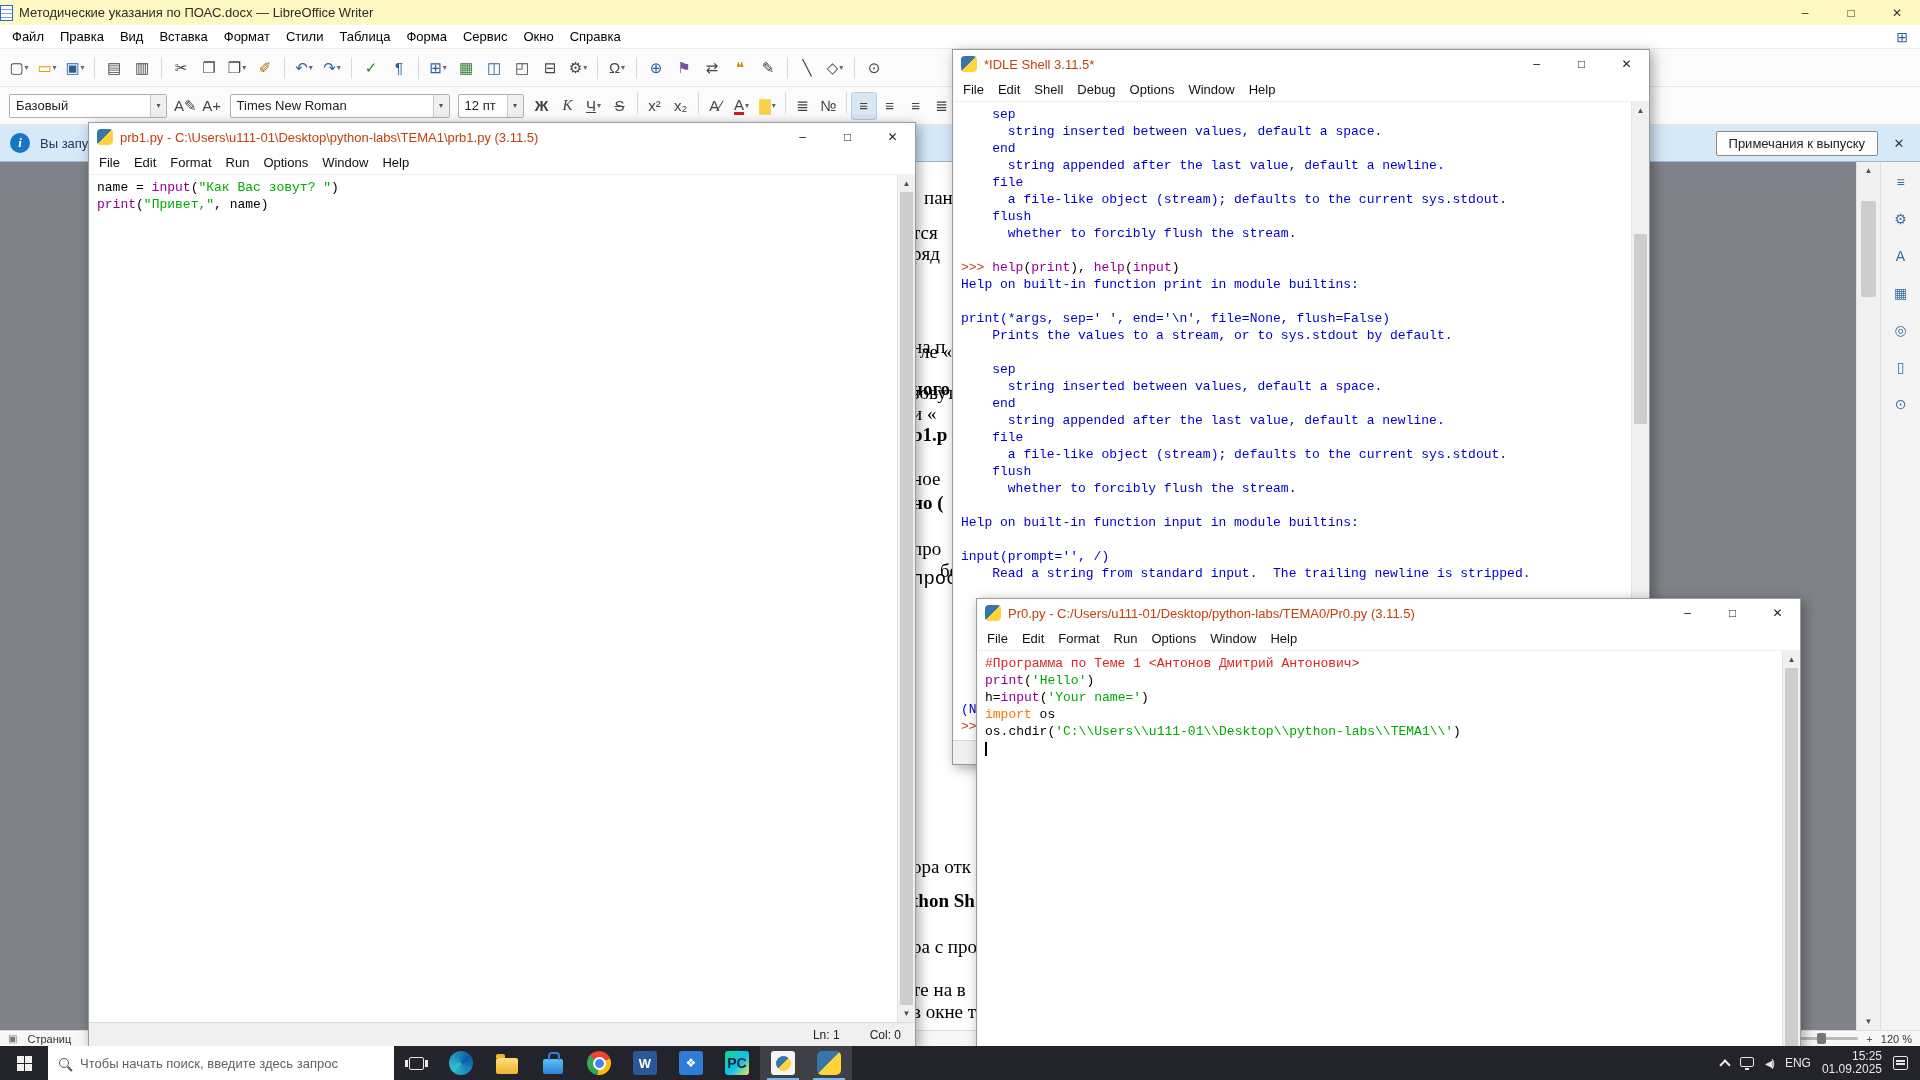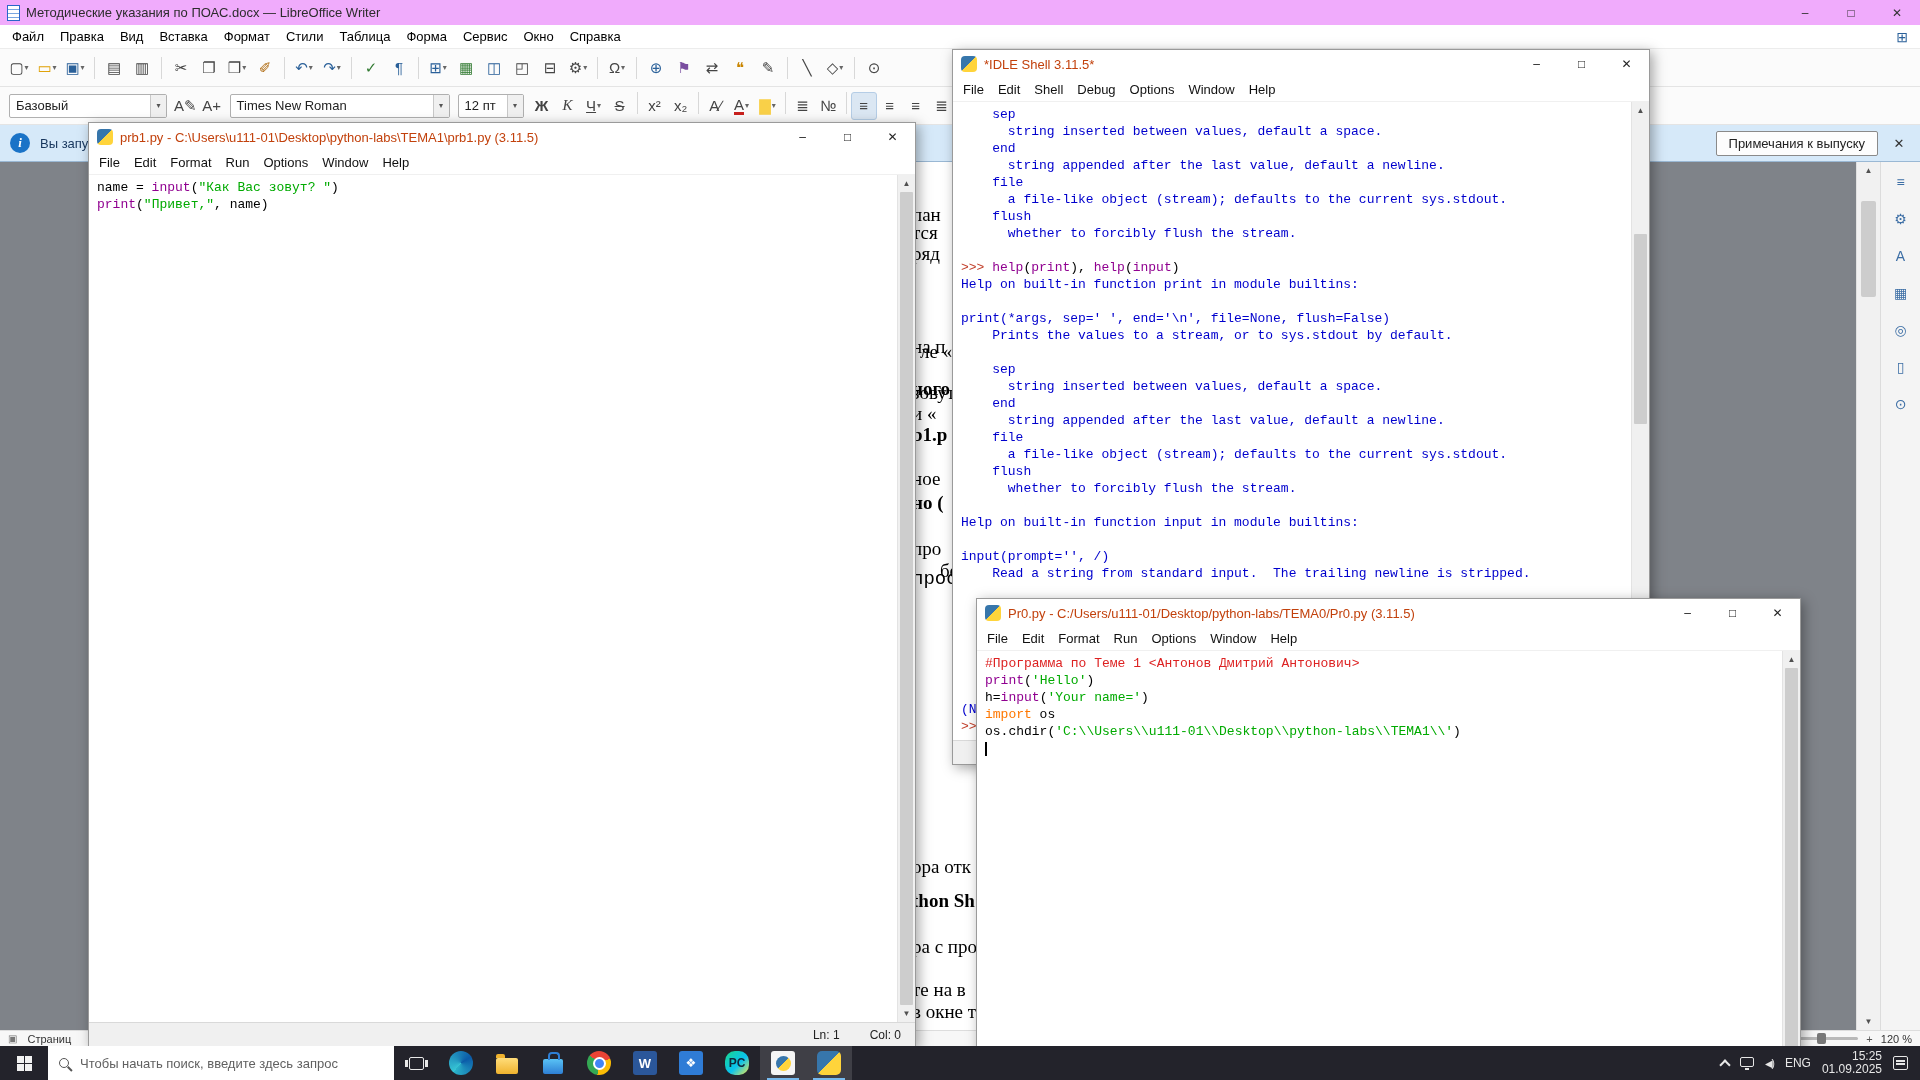--- a/index.html
+++ b/index.html
@@ -2,21 +2,21 @@
 <html><head>
 <meta charset="utf-8">
 <style>
   html,body{margin:0;padding:0;background:#000}
   #screen{position:relative;width:1920px;height:1080px;overflow:hidden;background:#7f8389;
           font-family:"Liberation Sans",sans-serif;color:#000}
   [data-interactable]{box-sizing:border-box}
 
   
   #writer{position:absolute;left:0;top:0;right:0;bottom:34px;background:#fff;display:flex;flex-direction:column}
-  .w-titlebar{height:25px;display:flex;align-items:center;gap:6px;padding-left:7px;background:#f0abfc;flex:0 0 auto}
+  .w-titlebar{height:25px;display:flex;align-items:center;gap:6px;padding-left:0;background:#fef9c3;flex:0 0 auto}
   .w-appicon{width:13px;height:16px;background:repeating-linear-gradient(#fff 0 3px,#7aa6e0 3px 4px);border:1px solid #2a66c9}
   .w-title{font-size:13px;color:#2c2c2c;white-space:nowrap}
   .w-controls{margin-left:auto;display:flex;height:100%}
   .wbtn{width:46px;display:flex;align-items:center;justify-content:center;font-size:12px;color:#333}
   .w-menubar{height:24px;display:flex;align-items:center;background:#fff;border-bottom:1px solid #ececec;padding:0 4px;font-size:13px;flex:0 0 auto}
   .menu-item{padding:3px 8px;border-radius:2px;white-space:nowrap}
   .menu-extra{margin-left:auto;margin-right:8px;color:#2a6099;font-size:14px}
   .w-toolbar{height:38px;display:flex;align-items:center;background:#fbfbfb;border-bottom:1px solid #e4e4e4;padding:0 6px;gap:2px;flex:0 0 auto;white-space:nowrap}
   .tbtn{min-width:26px;height:28px;display:flex;align-items:center;justify-content:center;border-radius:3px;font-size:15px;color:#444;gap:1px;padding:0 2px}
   .tbtn.active{background:#dbe7f3;border:1px solid #b5cde6}
@@ -99,21 +99,21 @@
   .appic{width:24px;height:24px;display:flex;align-items:center;justify-content:center}
   .ic-edge{border-radius:50%;background:conic-gradient(from 220deg,#36c4d4,#0b5ba8 55%,#2bb3c9)}
   .ic-folder{width:22px;height:16px;border-radius:2px;background:linear-gradient(#ffdd7a,#f0b32e);position:relative;margin-top:5px}
   .ic-folder::before{content:"";position:absolute;top:-4px;left:0;width:9px;height:4px;background:#f0b32e;border-radius:2px 2px 0 0}
   .ic-store{width:20px;height:15px;border-radius:2px;background:linear-gradient(#59c2f5,#2e7fd4);position:relative;margin-top:6px}
   .ic-store::before{content:"";position:absolute;top:-7px;left:5px;width:8px;height:6px;border:2px solid #2e7fd4;border-bottom:none;border-radius:4px 4px 0 0}
   .ic-chrome{border-radius:50%;background:conic-gradient(from -50deg,#ea4335 0 33%,#fbbc05 0 66%,#34a853 0 100%)}
   .ic-chrome::after{content:"";width:9px;height:9px;border-radius:50%;background:#4285f4;border:2.5px solid #fff}
   .ic-word{background:#2b579a;border-radius:3px;color:#fff;font-weight:700;font-size:13px}
   .ic-photos{background:#2f7cd6;border-radius:3px;color:#fff;font-size:12px}
-  .ic-pycharm{background:linear-gradient(135deg,#1bd789,#08c3f0 55%,#f5e84a);border-radius:10px;color:#10283c;font-weight:700;font-size:12px}
+  .ic-pycharm{background:linear-gradient(135deg,#1bd789,#08c3f0 55%,#f5e84a);border-radius:3px;color:#10283c;font-weight:700;font-size:14px}
   .ic-idle{background:#f5f5f5;border-radius:3px}
   .ic-idle::after{content:"";width:15px;height:15px;border-radius:50%;background:linear-gradient(135deg,#3776ab 50%,#ffd43b 50%)}
   .ic-python{background:linear-gradient(135deg,#3776ab 50%,#ffd43b 50%);border-radius:5px}
   .tb-tray{margin-left:auto;display:flex;align-items:center;gap:11px;padding:0 12px}
   .chev{width:8px;height:8px;border-style:solid;border-color:#e8e8e8;border-width:2px 2px 0 0;transform:rotate(-45deg);margin-top:4px}
   .net{width:14px;height:10px;border:1.5px solid #e6e6e6;border-radius:2px;position:relative;margin-top:-2px}
   .net::after{content:"";position:absolute;left:4px;bottom:-4px;width:4px;height:2px;background:#e6e6e6}
   .vol{font-size:10px;color:#e6e6e6;letter-spacing:-1px}
   .lang{font-size:12px}
   .clock{text-align:right;font-size:12px;line-height:13px}
@@ -343,21 +343,21 @@
     </div>
     <div class="infobar" data-interactable="false">
       <span class="info-circle" data-interactable="false">i</span>
       <span class="ib-msg" data-interactable="false">Вы запу</span>
       <span class="ib-btn" data-interactable="true">Примечания к выпуску</span>
       <span class="ib-close" data-interactable="true">✕</span>
     </div>
     <div class="doc-wrap" data-interactable="false">
       <div class="doc-area" id="doc-area" data-interactable="true">
         <div class="page" data-interactable="true"></div>
-      <div class="frag" data-interactable="false" style="top: 42px;">пан</div>
+      <div class="frag" data-interactable="false" style="top: 25px; margin-left: 12px;">пан</div>
           <div class="frag" data-interactable="false" style="top: 60px;">тся</div>
           <div class="frag" data-interactable="false" style="top: 81px;">ряд</div>
           <div class="frag" data-interactable="false" style="top: 148px; margin-top: 26px;">на п</div>
           <div class="frag" data-interactable="false" style="top: 179px; margin-left: 8px;">ле «</div>
           <div class="frag" data-interactable="false" style="top: 216px; font-weight: bold;">ного</div>
           <div class="frag" data-interactable="false" style="top: 220px;">зовут</div>
           <div class="frag" data-interactable="false" style="top: 241px;">и «</div>
           <div class="frag b" data-interactable="false" style="top: 262px;">b1.p</div>
           <div class="frag" data-interactable="false" style="top: 306px;">ное</div>
           <div class="frag b" data-interactable="false" style="top: 330px;">но (</div>

